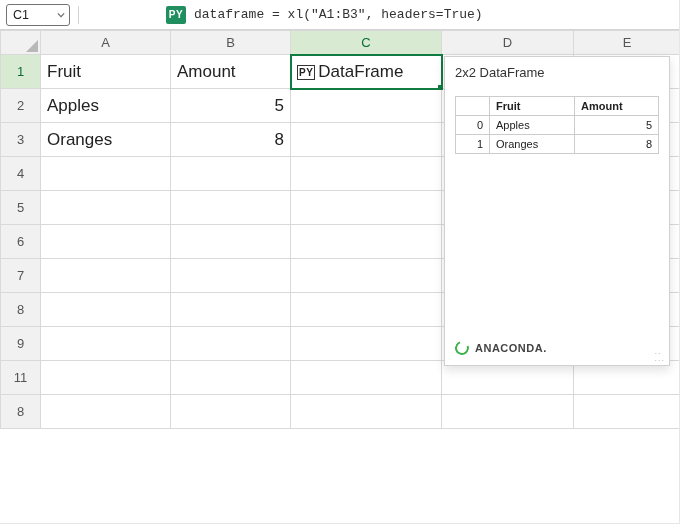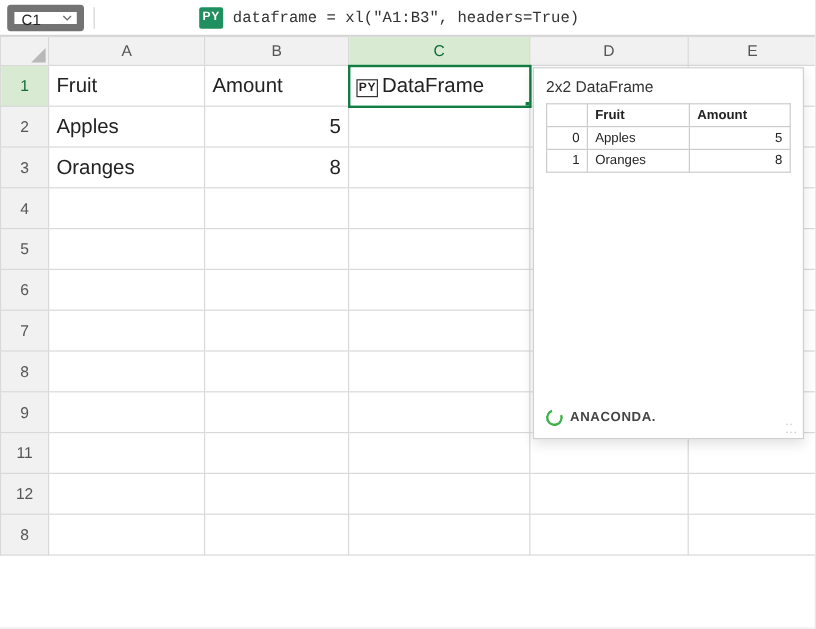--- a/index.html
+++ b/index.html
@@ -1,21 +1,21 @@
 <!DOCTYPE html>
 <html><head>
 <meta charset="utf-8">
 <style>
   * { box-sizing: border-box; }
   html, body { margin:0; padding:0; font-family: "Segoe UI", Arial, sans-serif; font-size:14px; color:#222; background:#fff; }
   .app { width:680px; height:524px; position:relative; overflow:hidden; border-right:1px solid #e6e6e6; border-bottom:1px solid #e6e6e6; }
 
   
   .fbar { display:flex; align-items:center; height:30px; border-bottom:1px solid #d4d4d4; background:#fff; padding:0 6px; gap:4px; }
-  .namebox { position:relative; width:64px; height:22px; border:6px solid #737373; border-radius:3px; display:flex; padding:0 18px 0 6px; font-size:12.5px; background:#fff;}
+  .namebox { position:relative; width:64px; height:22px; border:1px solid #737373; border-radius:3px; display:flex; align-items:center; padding:0 18px 0 6px; font-size:12.5px; background:#fff;}
   .namebox .chev { position:absolute; right:4px; top:50%; transform:translateY(-50%); }
   .vsep { width:1px; height:18px; background:#d4d4d4; margin:0 2px 0 4px;}
   .fxicons { display:flex; align-items:center; gap:3px; color:#707070;margin-top:48px; }
   .fxicons .ic { width:16px; height:16px; display:flex; align-items:center; justify-content:center; }
   .ic.disabled { color:#bdbdbd; }
   .fxicon { font-style:italic; font-family: "Times New Roman", serif; font-weight:bold; font-size:13px; color:#606060;}
   .py-chip { display:flex; align-items:center; justify-content:center; width:20px; height:18px; background:#1f8f5f; color:#fff; font-size:10px; font-weight:700; border-radius:2px; letter-spacing:0.5px; margin-left:4px;}
   .formula-input { flex:1; border:none; outline:none; font-family: Consolas, "Courier New", monospace; font-size:13px; color:#333; padding:0 4px; background:transparent; }
 
   
@@ -32,21 +32,21 @@
   td.cell.num { text-align:right; }
   td.cell.selected { outline:2px solid #107c41; outline-offset:-1px; position:relative; }
   td.cell.selected::after{ content:""; position:absolute; right:-3px; bottom:-3px; width:6px; height:6px; background:#107c41; }
   .pyprefix { display:inline-flex; align-items:center; justify-content:center; border:1.5px solid #333; font-size:10px; font-weight:700; padding:0 1px; height:15px; letter-spacing:0.5px; margin-right:3px; vertical-align:1px;}
   .dftxt { display:inline; }
 
   .colA{width:130px}.colB{width:120px}.colC{width:151px}.colD{width:132px}.colE{width:107px}
 
   
   .card { position:absolute; left:444px; top:56px; width:226px; height:310px; background:#fff; border:1px solid #d0d0d0; box-shadow:0 4px 10px rgba(0,0,0,.12); padding:8px 10px 10px 10px; font-size:12px; }
-  .card-title { font-size:13px; color:#333; margin-bottom:6px; }
+  .card-title { font-size:13px; color:#333; margin-bottom:16px; }
   .mini { border-collapse:collapse; width:100%; font-size:11px; }
   .mini th, .mini td { border:1px solid #ccc; padding:3px 6px; }
   .mini thead th { background:#fff; text-align:left; font-weight:700; }
   .mini thead th.idxh { background:#fff; width:34px;}
   .mini tbody th { background:#fff; width:34px; text-align:right; font-weight:400;}
   .mini td.num { text-align:right; }
   .anaconda { position:absolute; left:10px; bottom:10px; display:flex; align-items:center; gap:6px; color:#444; font-size:11px; font-weight:700; letter-spacing:0.5px;}
   .anaconda .ring{ width:14px; height:14px; border:2.5px solid #3db24b; border-radius:50%; border-top-color:transparent; transform:rotate(25deg);}
   .resize-grip{ position:absolute; right:4px; bottom:3px; color:#bbb; font-size:9px; line-height:7px; letter-spacing:1px;}
 
@@ -190,28 +190,20 @@
           </tr>
         <tr>
             <th class="rowh">11</th>
             <td class="cell"></td>
             <td class="cell"></td>
             <td class="cell"></td>
             <td class="cell"></td>
             <td class="cell"></td>
           </tr>
         <tr>
-            <th class="rowh">12</th>
-            <td class="cell"></td>
-            <td class="cell"></td>
-            <td class="cell"></td>
-            <td class="cell"></td>
-            <td class="cell"></td>
-          </tr>
-        <tr>
             <th class="rowh">8</th>
             <td class="cell"></td>
             <td class="cell"></td>
             <td class="cell"></td>
             <td class="cell"></td>
             <td class="cell"></td>
           </tr>
       </tbody>
     </table>
   </div>

